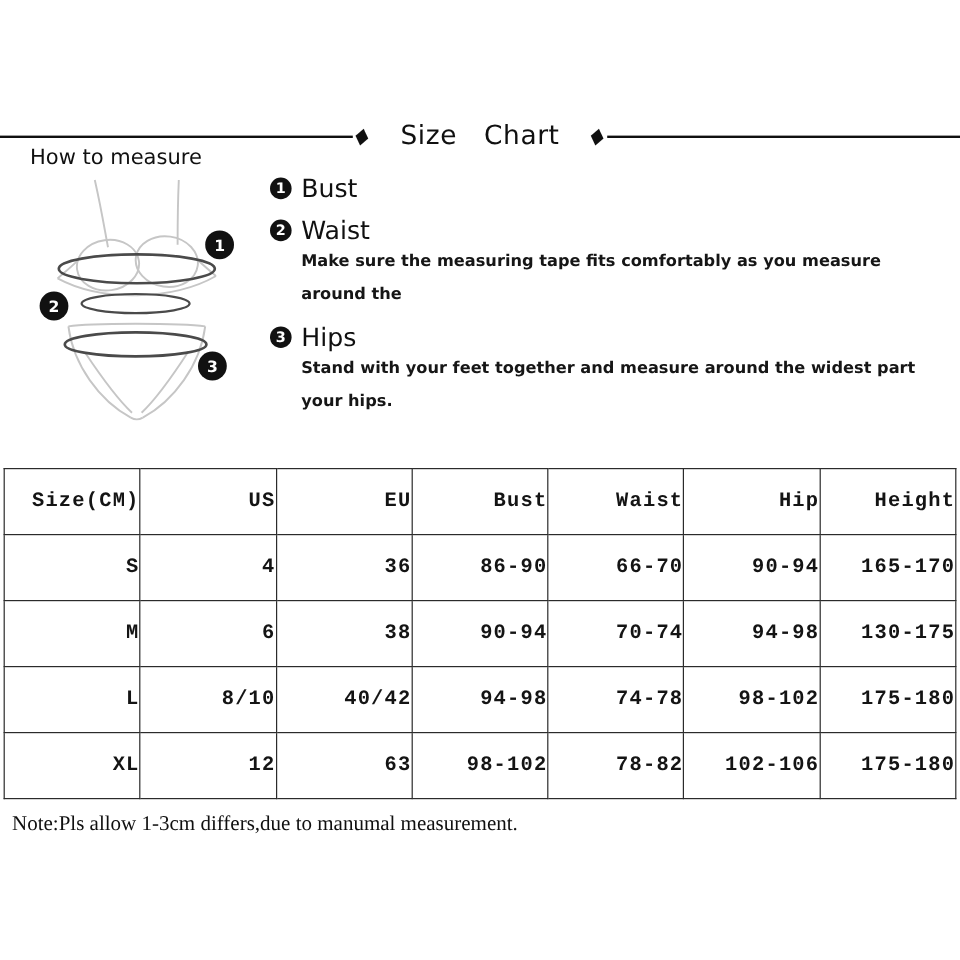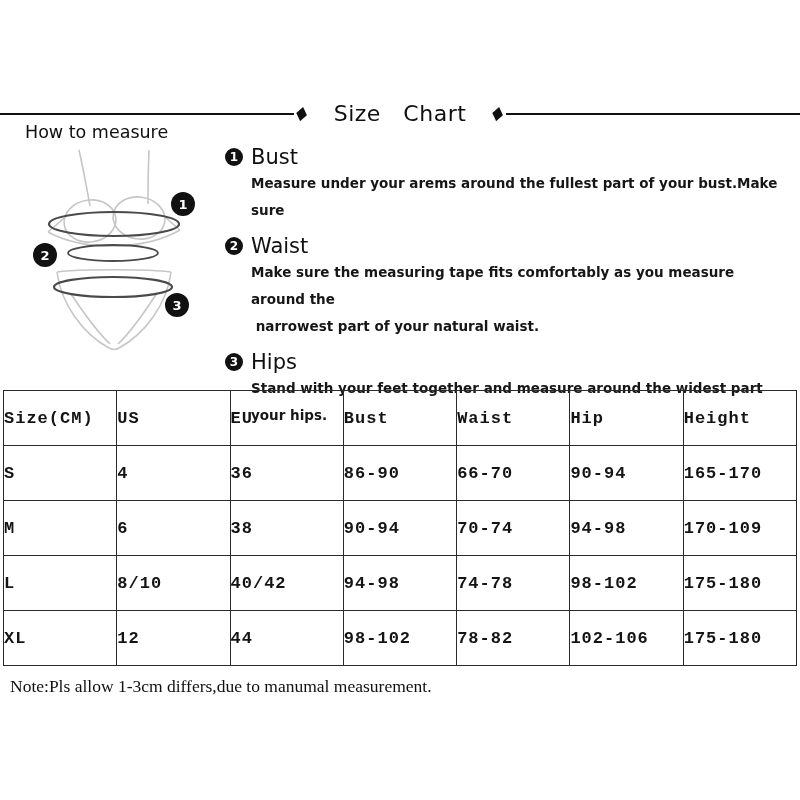--- a/index.html
+++ b/index.html
@@ -67,21 +67,21 @@
   
   .size-table {
     position:absolute; top:390px; left:3px;
     width:794px; table-layout:fixed;
     border-collapse:collapse;
     font-family:"Liberation Mono","DejaVu Sans Mono",monospace;
     font-size:17px; font-weight:600; color:#141414;
   }
   .size-table th, .size-table td {
     border:1.5px solid #2b2b2b;
-    height:55px; text-align:left; vertical-align:middle;
+    height:55px; text-align:right; vertical-align:middle;
     font-weight:600; letter-spacing:1px;
   }
 
   
   .note {
     position:absolute; left:10px; top:676px;
     font-size:17.5px; color:#101010;font-family:Liberation Serif, serif;
   }
 </style>
 </head>
@@ -140,30 +140,28 @@
     </g>
   </svg>
 
   <div class="sections">
 
     <div class="section">
       <div class="section-heading">
         <span class="badge">1</span>
         <span>Bust</span>
       </div>
-      <div class="section-line">Measure under your arems around the fullest part of your bust.Make sure</div>
     </div>
 
     <div class="section">
       <div class="section-heading">
         <span class="badge">2</span>
         <span>Waist</span>
       </div>
       <div class="section-line">Make sure the measuring tape fits comfortably as you measure around the</div>
-      <div class="section-line"> narrowest part of your natural waist.</div>
     </div>
 
     <div class="section">
       <div class="section-heading">
         <span class="badge">3</span>
         <span>Hips</span>
       </div>
       <div class="section-line">Stand with your feet together and measure around the widest part your hips.</div>
     </div>
 
@@ -191,35 +189,35 @@
         <td>90-94</td>
         <td>165-170</td>
       </tr>
       <tr>
         <td>M</td>
         <td>6</td>
         <td>38</td>
         <td>90-94</td>
         <td>70-74</td>
         <td>94-98</td>
-        <td>170-109</td>
+        <td>130-175</td>
       </tr>
       <tr>
         <td>L</td>
         <td>8/10</td>
         <td>40/42</td>
         <td>94-98</td>
         <td>74-78</td>
         <td>98-102</td>
         <td>175-180</td>
       </tr>
       <tr>
         <td>XL</td>
         <td>12</td>
-        <td>44</td>
+        <td>63</td>
         <td>98-102</td>
         <td>78-82</td>
         <td>102-106</td>
         <td>175-180</td>
       </tr>
     </tbody>
   </table>
 
   <div class="note">Note:Pls allow 1-3cm differs,due to manumal measurement.</div>
 

